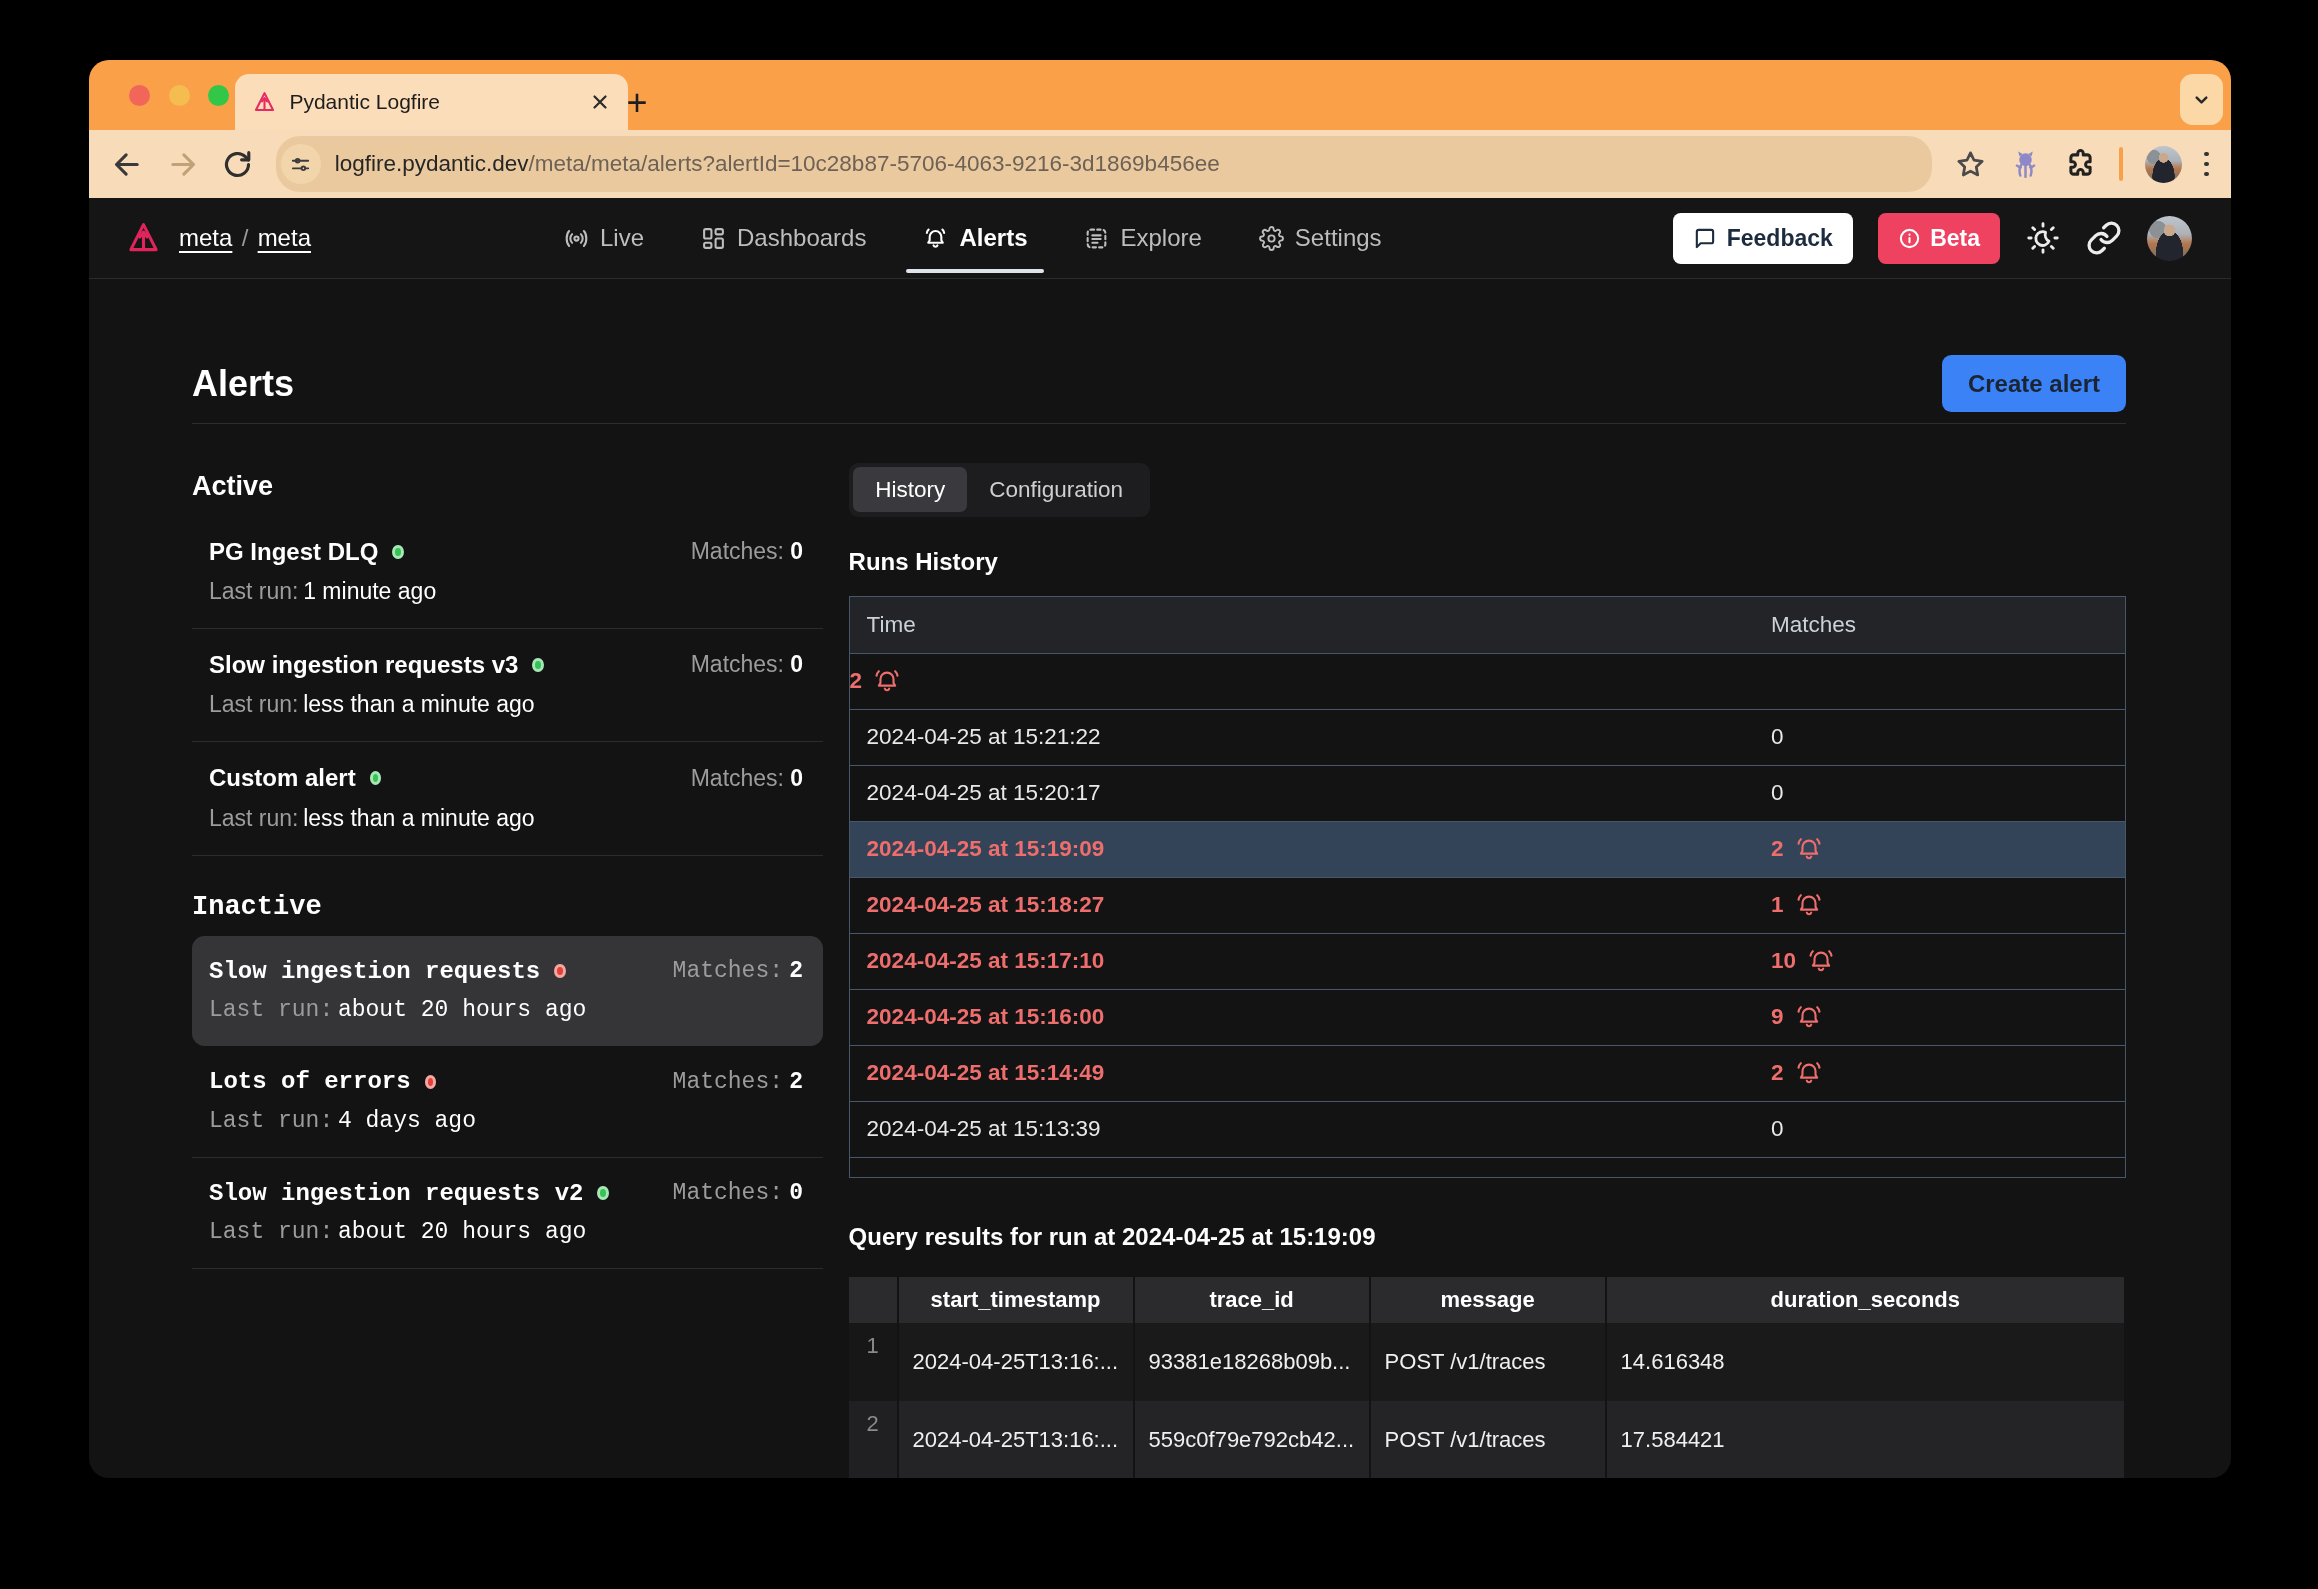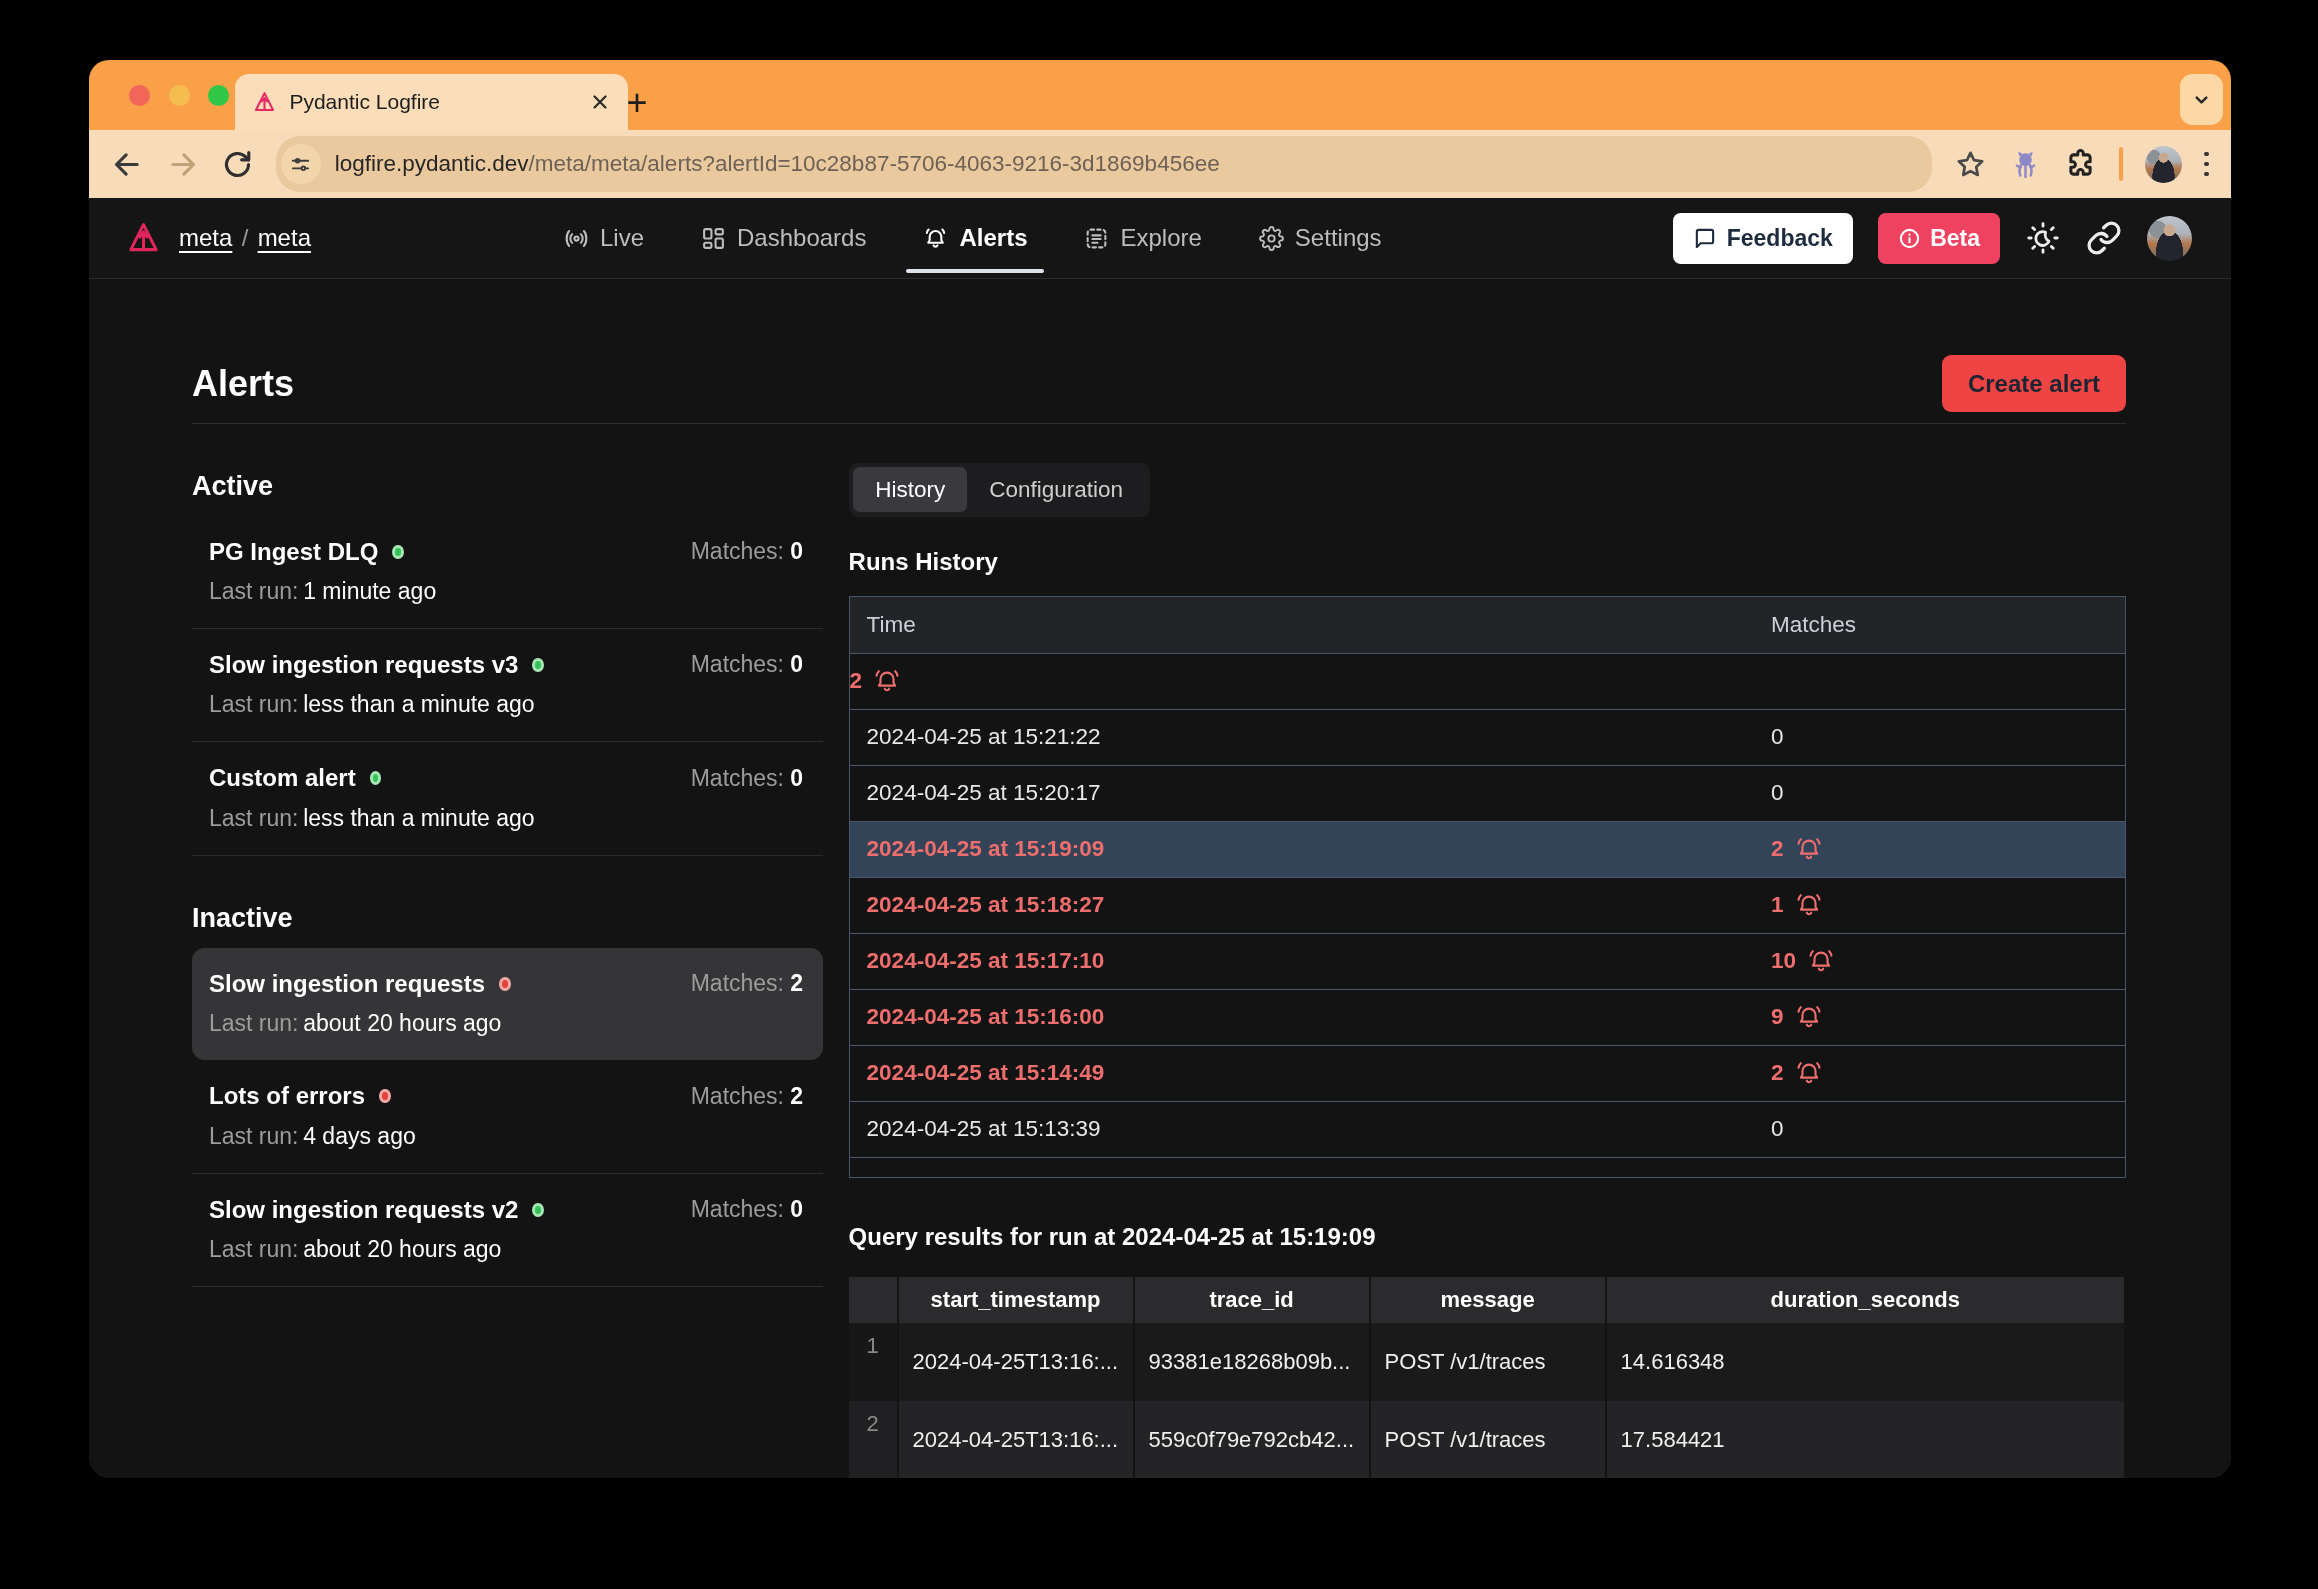--- a/index.html
+++ b/index.html
@@ -66,29 +66,29 @@
               font-family:inherit; }
   .beta-btn { height:51px; border-radius:7.8px; background:#EF4160; color:#fff; border:none;
               font-size:23px; font-weight:700; padding:0 20px; display:flex; align-items:center; gap:9.3px;
               font-family:inherit; }
   .icon-btn { background:none; border:none; color:#ececec; width:36px; height:36px; }
 
   
   .content { padding:0 105px 0 103px; color:#fff; }
   .page-head { margin-top:76px; display:flex; justify-content:space-between; align-items:center; }
   .page-title { font-size:36px; font-weight:700; }
-  .create-btn { height:57px; border-radius:9.3px; background:#ef4444; color:#1b2433; border:none;
+  .create-btn { height:57px; border-radius:9.3px; background:#3b82f6; color:#1b2433; border:none;
                 font-size:24px; font-weight:600; padding:0 26px; font-family:inherit; }
   .rule { margin-top:11px; height:0.8px; background:#2d2d2d; }
   .columns { display:flex; gap:25.6px; margin-top:39px; align-items:flex-start; }
   .left-col { width:631px; flex:none; }
   .right-col { flex:1; min-width:0; }
 
   .sec-h { font-size:27px; font-weight:700; margin:7.8px 0 14px; }
-  .section + .section { margin-top:47px; }
+  .section + .section { margin-top:36px;font-family:Liberation Mono, monospace; }
   .alert-item { padding:22px 20px 23px 17px; border-bottom:0.8px solid #2c2c2c; cursor:pointer; }
   .alert-item.selected { border-bottom:none; background:#353538; border-radius:12.4px; }
   .ai-top { display:flex; align-items:center; }
   .ai-title { font-size:24px; font-weight:700; }
   .dot { width:11.6px; height:14px; border-radius:50%; margin-left:14px; flex:none; }
   .dot.ok { background:#36c256; border:3.1px solid #a6e7b5; }
   .dot.error { background:#e4403c; border:3.1px solid #f3a9a2; }
   .ai-matches { margin-left:auto; font-size:23px; color:#9c9c9c; white-space:nowrap; }
   .ai-matches b { color:#fff; font-weight:600; margin-left:6.2px; }
   .ai-last { margin-top:12.4px; font-size:23px; color:#9c9c9c; }

